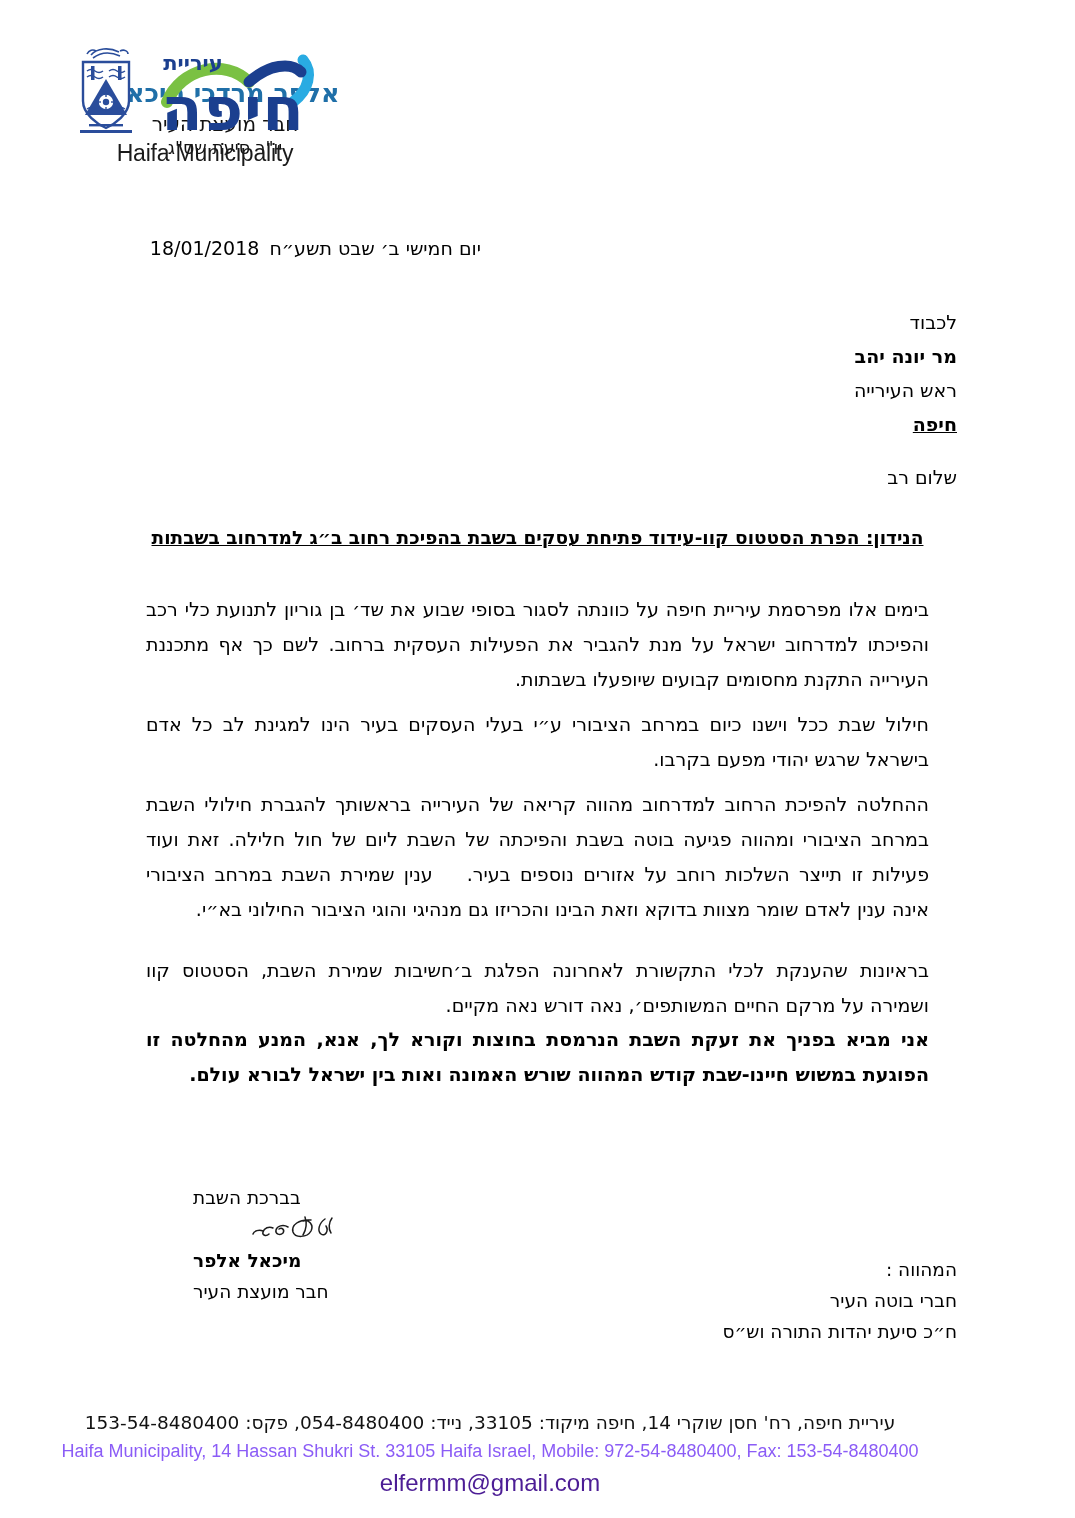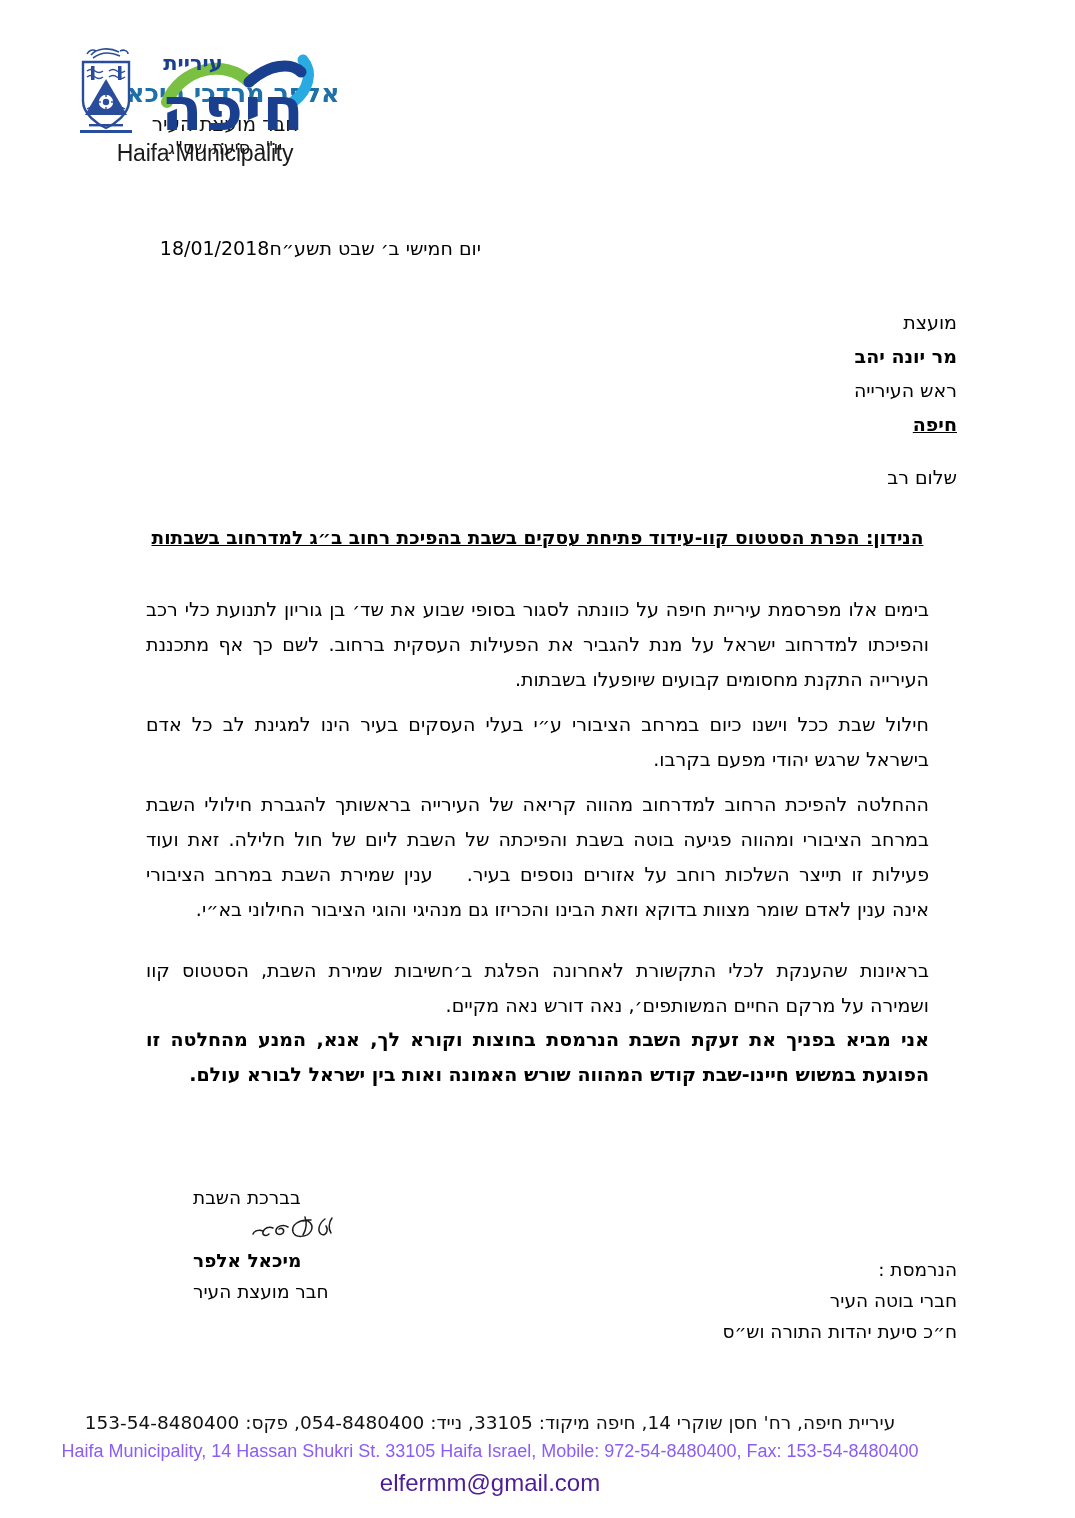--- a/index.html
+++ b/index.html
@@ -115,20 +115,21 @@
     top: 237px;
     right: 594px;
     font-size: 19px;
     direction: rtl;
     white-space: nowrap;
   }
   .date-line .greg {
     direction: ltr;
     unicode-bidi: embed;
     display: inline-block;
+    margin-right: 10px;
   }
 
   .addressee {
     position: absolute;
     top: 305px;
     right: 118px;
     width: 190px;
     text-align: right;
     direction: rtl;
     font-size: 19px;
@@ -325,21 +326,21 @@
     </div>
   </div>
 
   <div class="doc">
 
     <div class="date-line">
       <span>יום חמישי ב׳ שבט תשע״ח</span><span class="greg">18/01/2018</span>
     </div>
 
     <div class="addressee">
-      <div>מועצת</div>
+      <div>לכבוד</div>
       <div class="bold">מר יונה יהב</div>
       <div>ראש העירייה</div>
       <div class="bold-u">חיפה</div>
     </div>
 
     <div class="greeting">שלום רב</div>
 
     <div class="subject">הנידון: הפרת הסטטוס קוו-עידוד פתיחת עסקים בשבת בהפיכת רחוב ב״ג למדרחוב בשבתות</div>
 
     <div class="body-col">
@@ -362,21 +363,21 @@
           <path d="M55 14 C50 11, 44 13, 43 17 C42 21, 47 23, 50 20 C52 17, 49 14, 46 16"></path>
           <path d="M40 15 C36 13, 31 15, 30 19 C29 22, 33 24, 36 21"></path>
           <path d="M30 18 C26 16, 21 18, 20 21"></path>
         </g>
       </svg>
       <div class="sig-name">מיכאל אלפר</div>
       <div class="sig-role">חבר מועצת העיר</div>
     </div>
 
     <div class="cc-block">
-      <div>הנרמסת :</div>
+      <div>המהווה :</div>
       <div>חברי בוטה העיר</div>
       <div>ח״כ סיעת יהדות התורה וש״ס</div>
     </div>
   </div>
 
   <div class="footer">
     <div class="f-he">עיריית חיפה, רח' חסן שוקרי 14, חיפה מיקוד: 33105, נייד: 054-8480400, פקס: 153-54-8480400</div>
     <div class="f-en">Haifa Municipality, 14 Hassan Shukri St. 33105 Haifa Israel, Mobile: 972-54-8480400, Fax: 153-54-8480400</div>
     <div class="f-mail">elfermm@gmail.com</div>
   </div>

